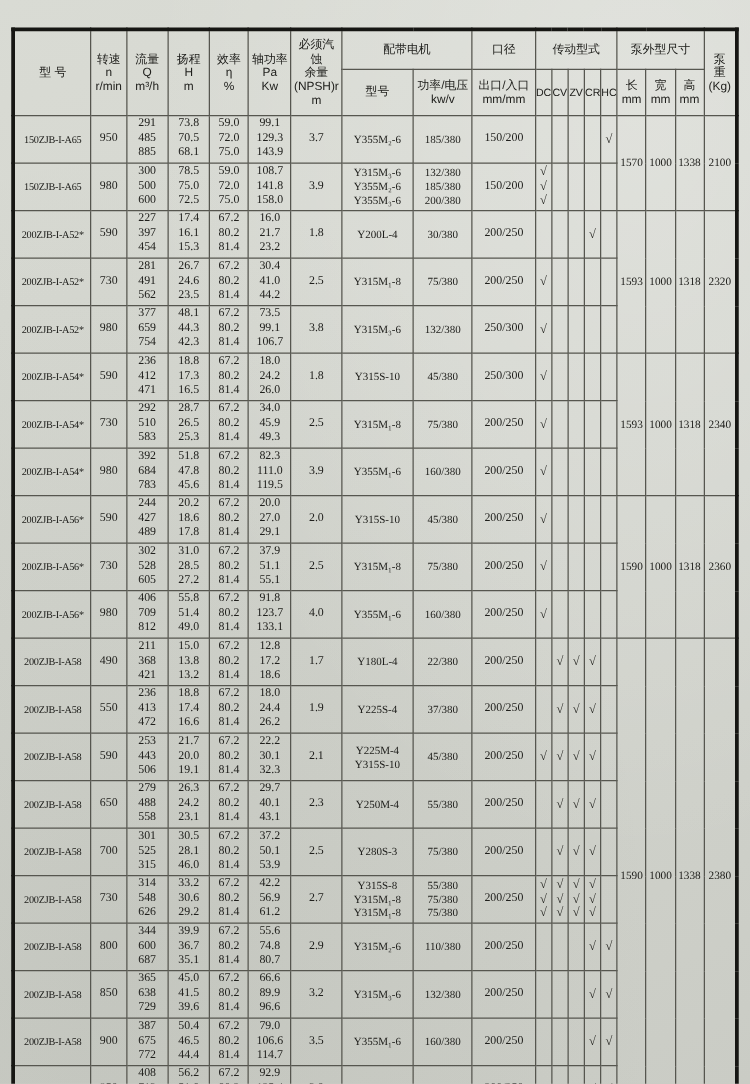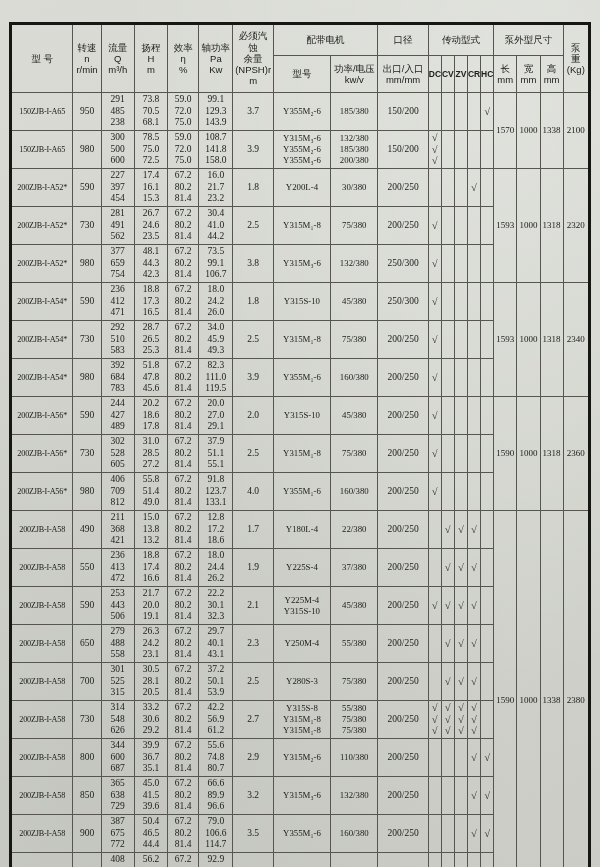--- a/index.html
+++ b/index.html
@@ -29,21 +29,21 @@
     white-space:pre-line;
     overflow:hidden;
   }
   thead th{
     font-weight:normal;
     font-size:9.5px;line-height:1.18;
     font-family:"Liberation Sans","DejaVu Sans",sans-serif;
   }
   thead tr.h1 th{height:30px;}
   thead tr.h2 th{height:36px;}
-  thead th.narrow{font-size:8.5px;padding:0;font-weight:bold;}
+  thead th.narrow{font-size:8.5px;padding:0;}
   tbody td{
     font-family:"Liberation Serif","DejaVu Serif",serif;
     font-size:9.5px;line-height:1.22;
     height:37px;
   }
   tbody td.model-cell{font-size:8.2px;letter-spacing:-0.2px;}
   tbody td.motor-cell{font-size:8.8px;text-align:center;}
   tbody td.check{font-size:10px;line-height:1.15;color:#2a2a26;}
   tbody td.dims{font-size:9px;}
 </style>
@@ -121,21 +121,21 @@
         <th>高
 mm</th>
       </tr>
     </thead>
     <tbody id="tbody">
         <tr>
           <td class="model-cell">150ZJB-I-A65</td>
           <td>950</td>
           <td>291
 485
-238</td>
+885</td>
           <td>73.8
 70.5
 68.1</td>
           <td>59.0
 72.0
 75.0</td>
           <td>99.1
 129.3
 143.9</td>
           <td>3.7</td>
@@ -526,21 +526,21 @@
           <td class="check"></td>
         </tr>
         <tr>
           <td class="model-cell">200ZJB-I-A58</td>
           <td>700</td>
           <td>301
 525
 315</td>
           <td>30.5
 28.1
-20.5</td>
+46.0</td>
           <td>67.2
 80.2
 81.4</td>
           <td>37.2
 50.1
 53.9</td>
           <td>2.5</td>
           <td class="motor-cell">Y280S-3</td>
           <td class="motor-cell">75/380</td>
           <td>200/250</td>

